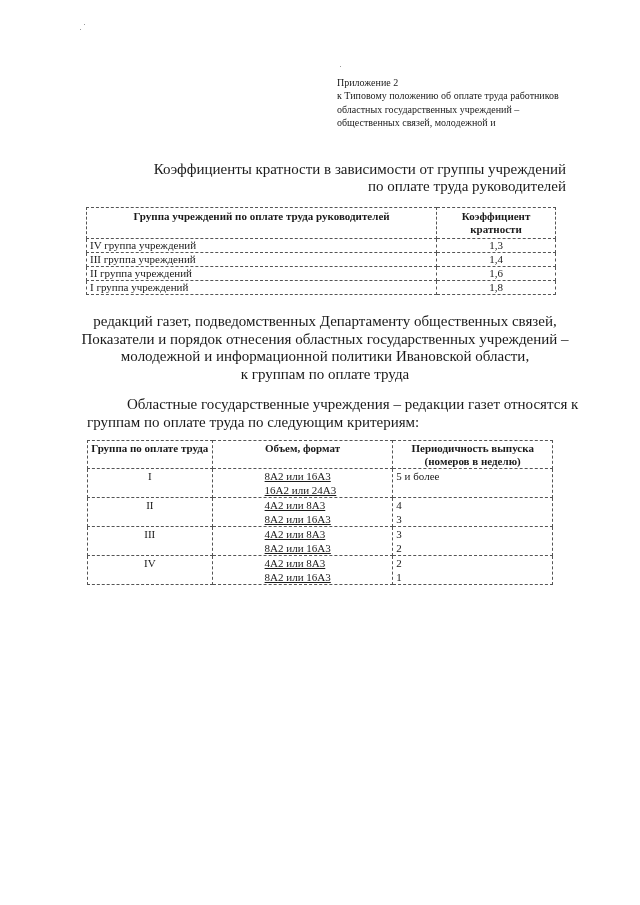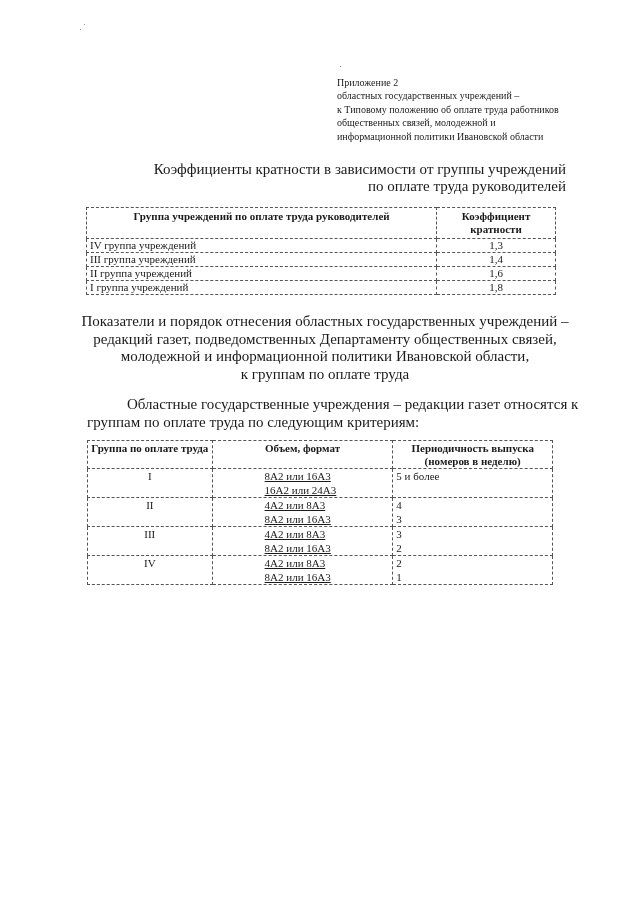--- a/index.html
+++ b/index.html
@@ -139,24 +139,23 @@
 <body>
 
 <div class="page">
 
   <div class="speck" style="left:80px;top:29px;"></div>
   <div class="speck" style="left:84px;top:24px;"></div>
   <div class="speck" style="left:340px;top:66px;"></div>
 
   <div class="appendix">
     <div>Приложение 2</div>
+    <div>к Типовому положению об оплате труда работников</div>
     <div>областных государственных учреждений –</div>
-    <div>к Типовому положению об оплате труда работников</div>
     <div>общественных связей, молодежной и</div>
-    <div>информационной политики Ивановской области</div>
   </div>
 
   <div class="title1">
     <div>Коэффициенты кратности в зависимости от группы учреждений</div>
     <div>по оплате труда руководителей</div>
   </div>
 
   <table class="doc" id="t1">
     <colgroup>
         <col class="c1">
@@ -182,22 +181,22 @@
         <td class="val">1,6</td>
       </tr>
       <tr>
         <td>I группа учреждений</td>
         <td class="val">1,8</td>
       </tr>
     </tbody>
   </table>
 
   <div class="title2">
+    <div>редакций газет, подведомственных Департаменту общественных связей,</div>
     <div>Показатели и порядок отнесения областных государственных учреждений –</div>
-    <div>редакций газет, подведомственных Департаменту общественных связей,</div>
     <div>молодежной и информационной политики Ивановской области,</div>
     <div>к группам по оплате труда</div>
   </div>
 
   <div class="para">
     <div class="l1">Областные государственные учреждения – редакции газет относятся к</div>
     <div class="l2">группам по оплате труда по следующим критериям:</div>
   </div>
 
   <table class="doc" id="t2">

